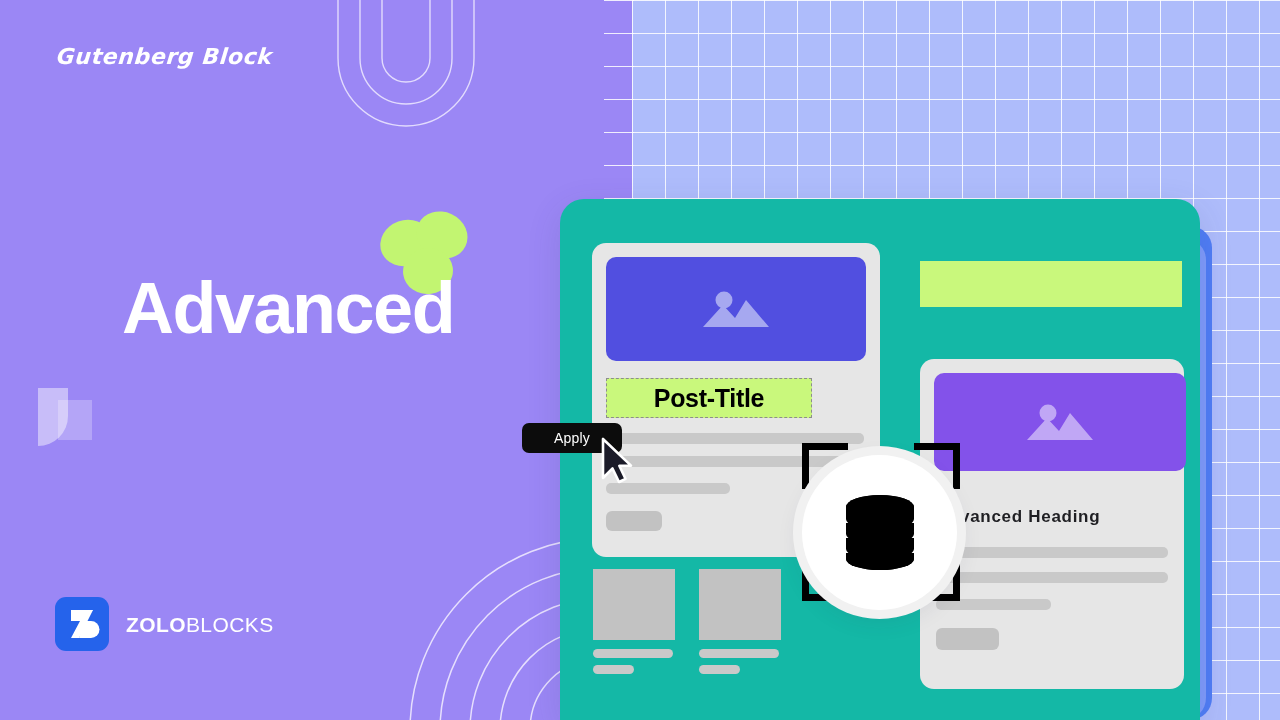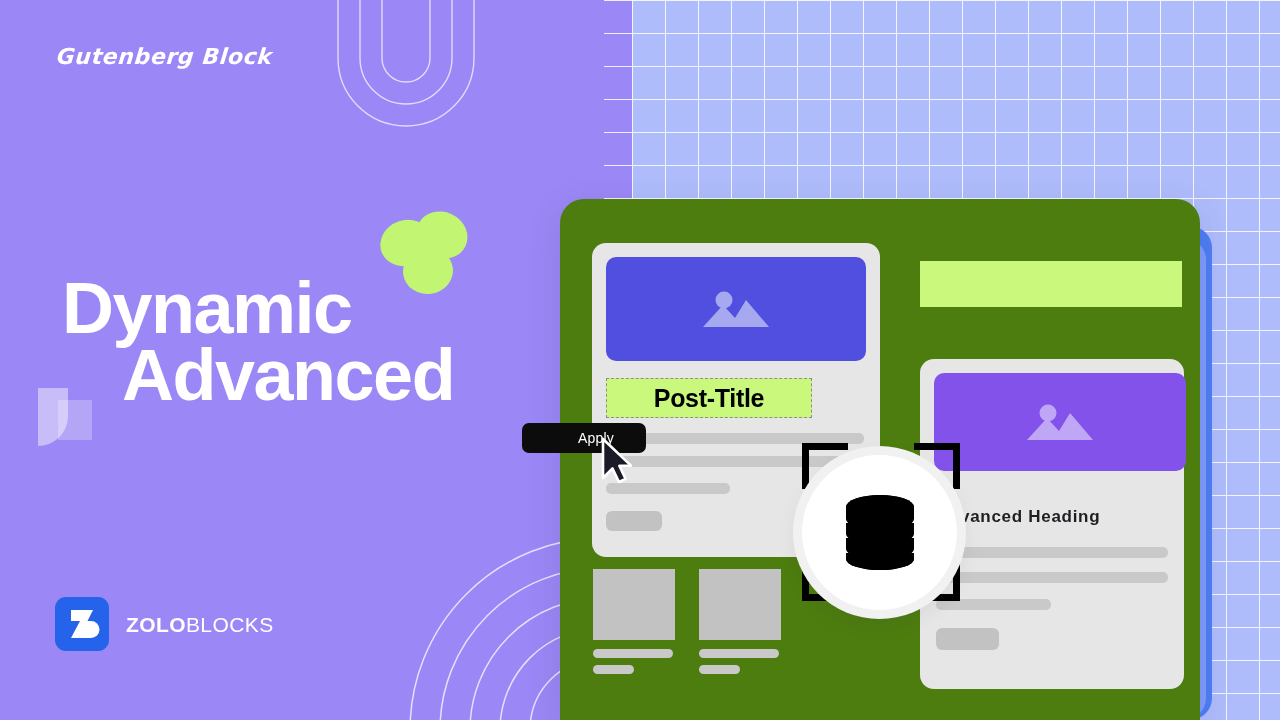--- a/index.html
+++ b/index.html
@@ -66,21 +66,21 @@
     border-radius:22px;background:#4f7df5;
   }
   .card-back1{
     position:absolute;left:592px;top:238px;width:614px;height:482px;
     border-radius:22px;background:#7e9bfb;
   }
 
   
   .panel{
     position:absolute;left:560px;top:199px;width:640px;height:521px;
-    background:#4d7c0f;border-radius:24px 24px 0 0;
+    background:#14b8a6;border-radius:24px 24px 0 0;
     box-shadow:0 10px 34px rgba(60,60,110,.14);
     overflow:hidden;
   }
 
   
   .left-card{
     position:absolute;left:32px;top:44px;width:288px;height:314px;
     background:#e6e6e6;border-radius:14px;
   }
   .img-ph{
@@ -133,21 +133,21 @@
   .brk-bl{left:802px;top:555px;}
   .brk-bl .h{left:0;bottom:0;} .brk-bl .v{left:0;bottom:0;}
   .brk-br{left:914px;top:555px;}
   .brk-br .h{right:0;bottom:0;}.brk-br .v{right:0;bottom:0;}
 
   
   .apply-wrap{position:absolute;left:522px;top:423px;}
   .apply-btn{
     position:relative;width:100px;height:30px;background:#0c0c0c;border-radius:7px;
     display:flex;align-items:center;justify-content:center;
-    color:#ffffff;font-size:14px;letter-spacing:.2px;padding-left:24px;
+    color:#ffffff;font-size:14px;letter-spacing:.2px;
   }
   .apply-underline{
     position:absolute;left:4px;bottom:-3px;width:92px;height:4px;background:#c9f87c;border-radius:2px;z-index:-1;
   }
   .cursor{position:absolute;left:600px;top:437px;width:36px;height:48px;}
 </style>
 </head>
 <body>
 
 <div class="stage">
@@ -189,21 +189,20 @@
     <svg width="110" height="95" viewBox="0 0 110 95">
       <ellipse cx="34" cy="38" rx="26" ry="23" fill="#c2f571" transform="rotate(-20 34 38)"></ellipse>
       <ellipse cx="70" cy="30" rx="26" ry="23" fill="#c2f571" transform="rotate(25 70 30)"></ellipse>
       <ellipse cx="56" cy="66" rx="25" ry="23" fill="#c2f571" transform="rotate(-8 56 66)"></ellipse>
     </svg>
   </div>
 
   <div class="kicker">Gutenberg Block</div>
 
   <div class="title">
-    <span>Dynamic</span>
     <span class="l2">Advanced</span>
   </div>
 
   <div class="logo">
     <div class="logo-mark">
       <svg width="54" height="54" viewBox="0 0 54 54">
         <path d="M16 13 h22 l-9 11 h-13 Z" fill="#9ed5ff"></path>
         <path d="M16 13 h22 L24 41 h-8 l9-17 h-9 Z" fill="#ffffff"></path>
         <path d="M29 24 h7 a8 8 0 0 1 0 17 h-12 Z" fill="#ffffff"></path>
       </svg>

